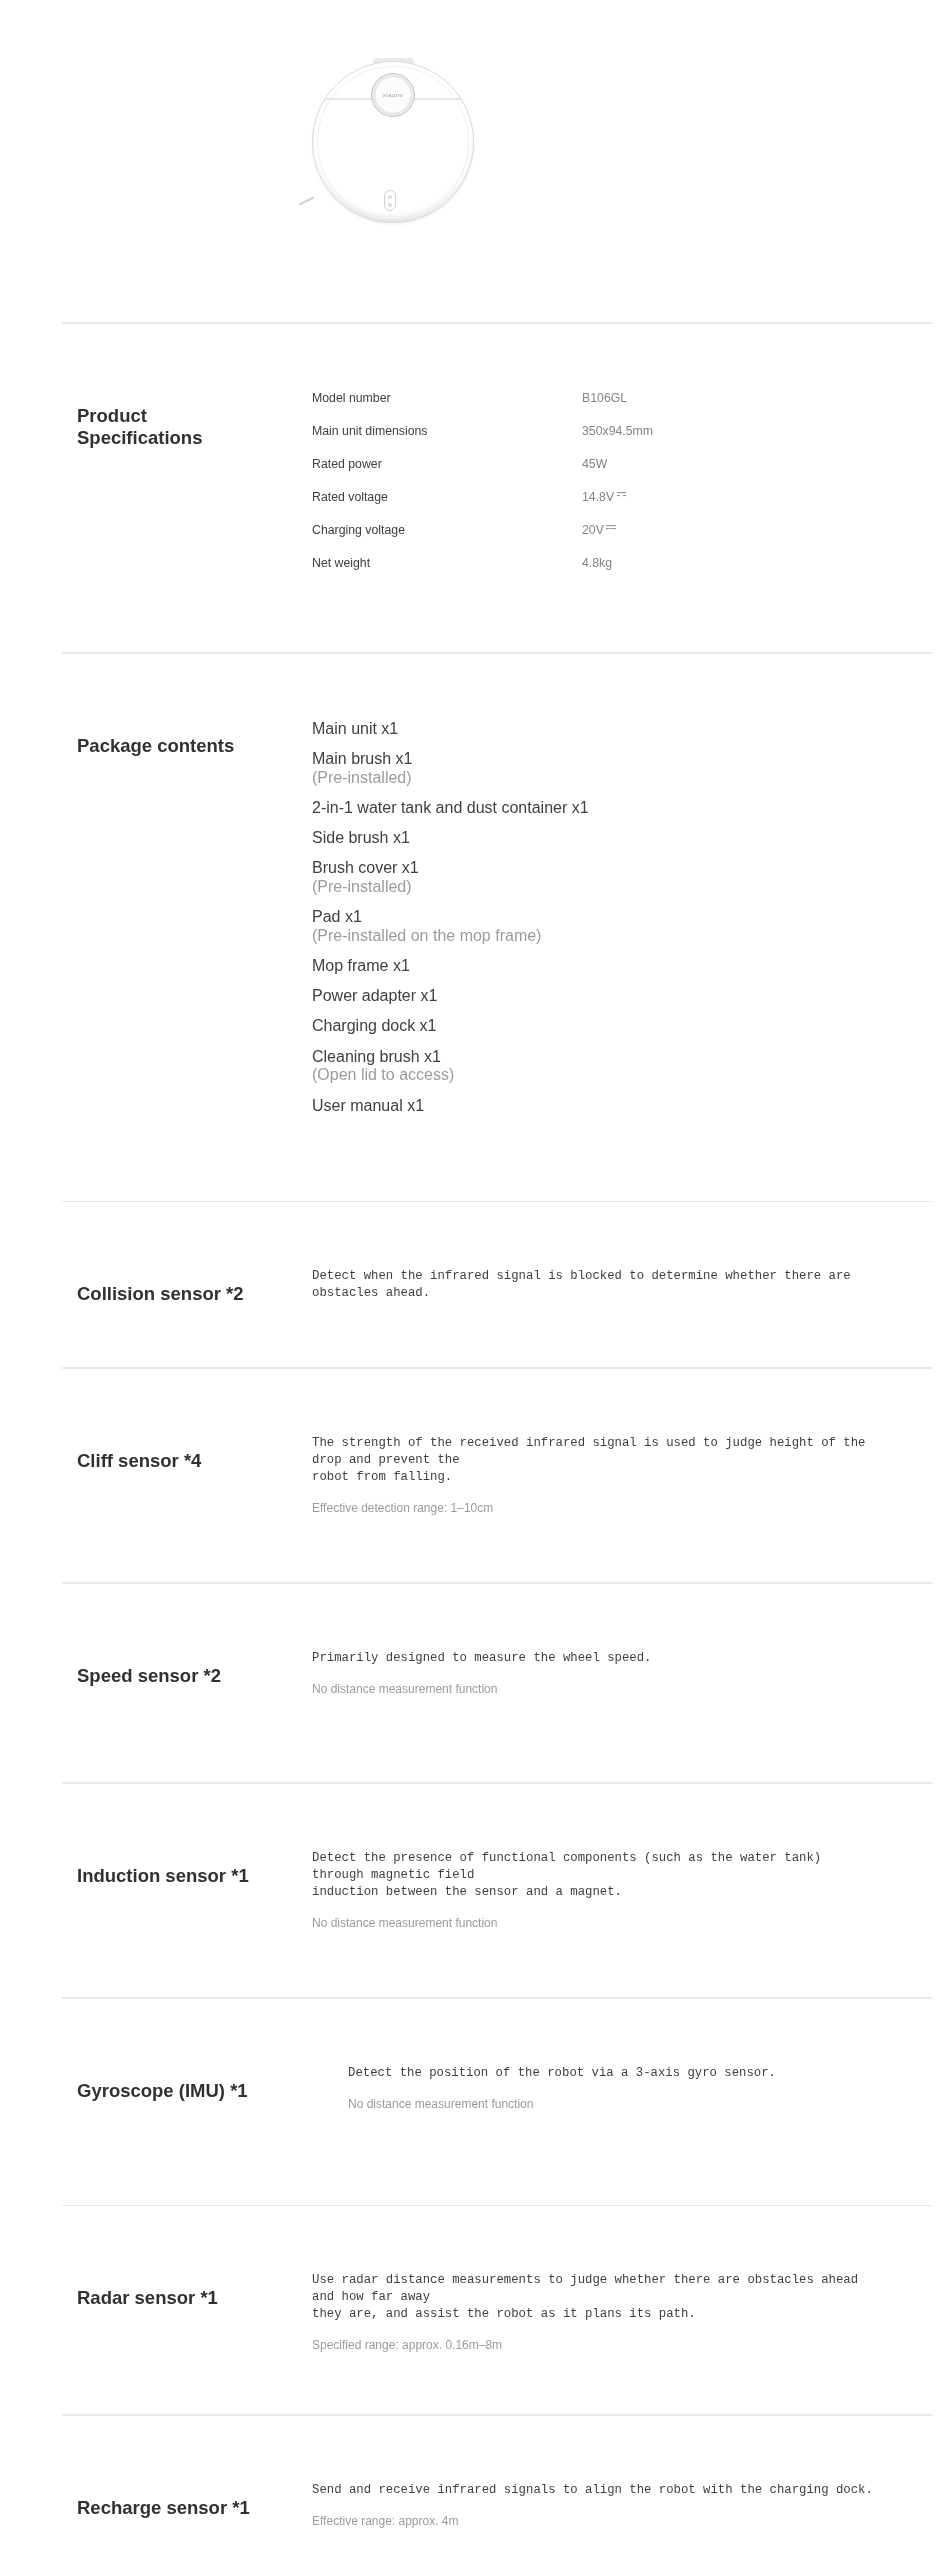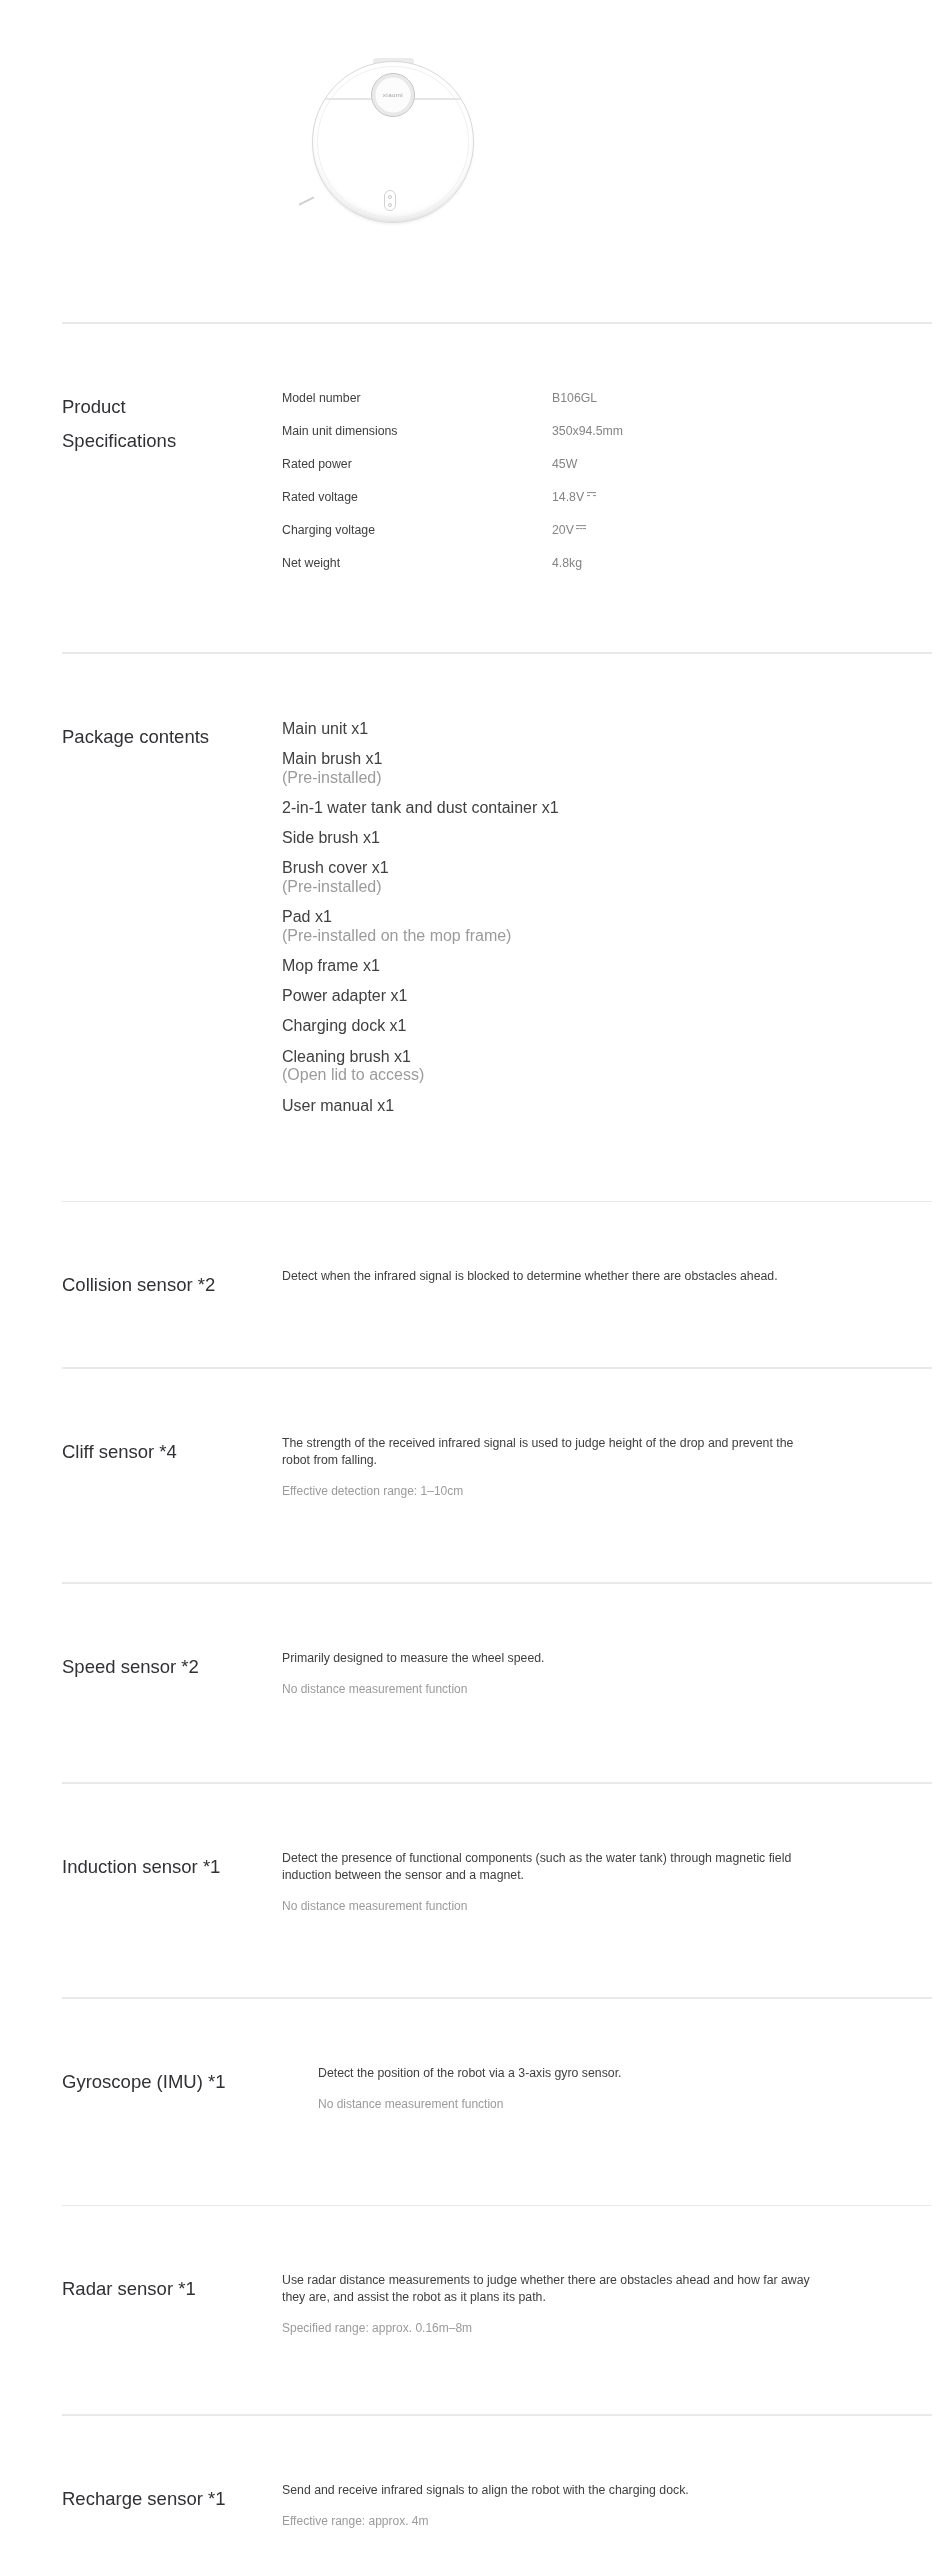--- a/index.html
+++ b/index.html
@@ -24,38 +24,38 @@
               border-radius:7px;box-sizing:border-box;}
   .robot-pill .dot{position:absolute;left:50%;width:4.4px;height:4.4px;margin-left:-2.2px;border:0.9px solid #c9c9c9;
                    border-radius:50%;box-sizing:border-box;}
   .robot-pill .dot.d1{top:3.5px;} .robot-pill .dot.d2{top:11.5px;}
   .side-brush{position:absolute;left:-14px;top:139px;width:17px;height:1.8px;background:#cfcfcf;
               transform:rotate(-27deg);border-radius:0.9px;}
 
   
   .divider{height:1.8px;background:#e9e9e9;margin:0 20px 0 62px;}
   .sec{display:flex;align-items:flex-start;box-sizing:border-box;padding:66px 20px 0 62px;}
-  .sec h2{flex:0 0 220px;width:220px;margin:0;font-size:18.5px;line-height:34px;font-weight:400;
+  .sec h2{flex:0 0 220px;width:220px;margin:15px;font-size:18.5px;line-height:22px;font-weight:700;
           color:#313135;white-space:pre-line;}
   .sec .body{flex:1 1 auto;min-width:0;}
   .sec.specs{min-height:328px;}
   .sec.package{min-height:547px;}
 
   .spec-row{display:flex;margin-bottom:16px;font-size:12.3px;line-height:17px;gap:47px;}
   .spec-label{flex:0 0 223px;color:#404040;}
   .spec-value{color:#848484;text-align:right;}
   .dc-icon{display:inline-block;width:9.7px;height:7px;margin-left:2.6px;position:relative;
            border-top:1.8px solid #8a8a8a;transform:translateY(-0.9px);}
   .dc-icon::after{content:'';position:absolute;left:0;right:0;top:1.8px;border-top:1.8px dashed #8a8a8a;}
 
   .pkg-item{margin-bottom:13.2px;font-size:16px;line-height:17px;}
   .pkg-name{color:#404040;}
   .pkg-note{color:#9b9b9b;margin-top:1.8px;}
 
-  .sensor .desc{margin:0;font-size:12.3px;line-height:17px;color:#404040;max-width:564px;white-space:pre-line;}
+  .sensor .desc{margin:0;font-size:12.3px;line-height:17px;color:#404040;max-width:564px;white-space:pre-line;font-family:Liberation Mono, monospace;}
   .sensor .note{margin:14px 0 0 0;font-size:12px;line-height:17px;color:#9b9b9b;}
 </style>
 </head>
 <body>
 
 <div class="page">
 
   <header class="hero">
     <div class="robot">
       <div class="robot-tab"></div>

